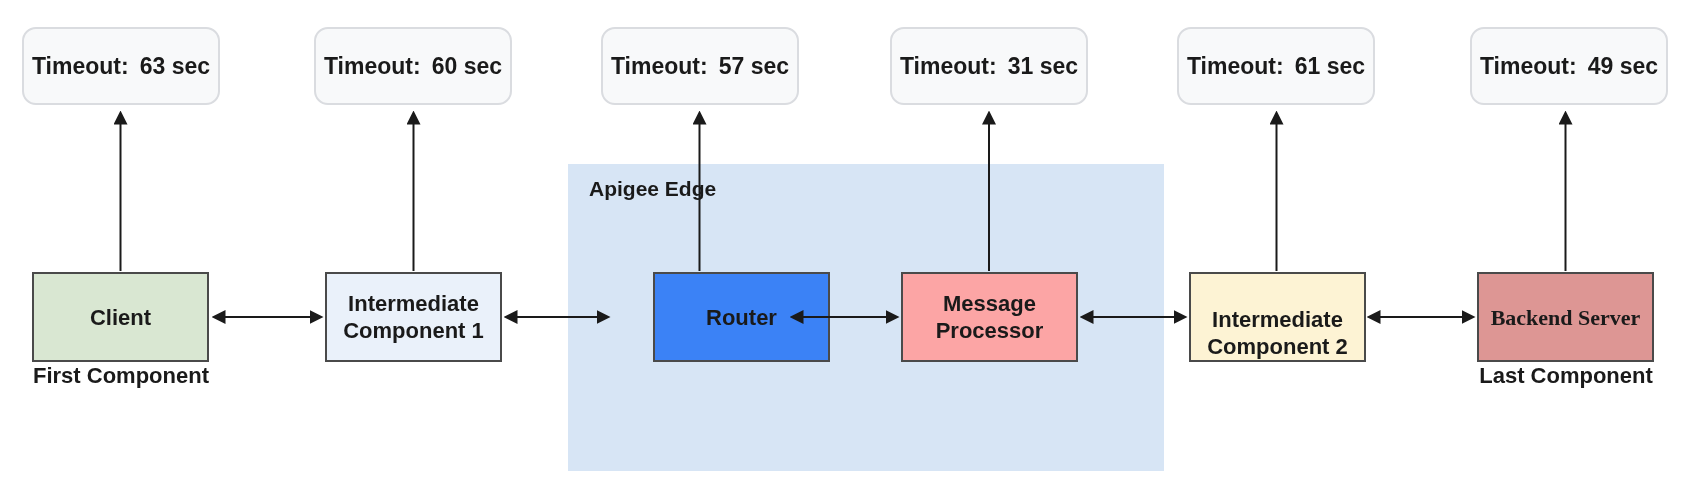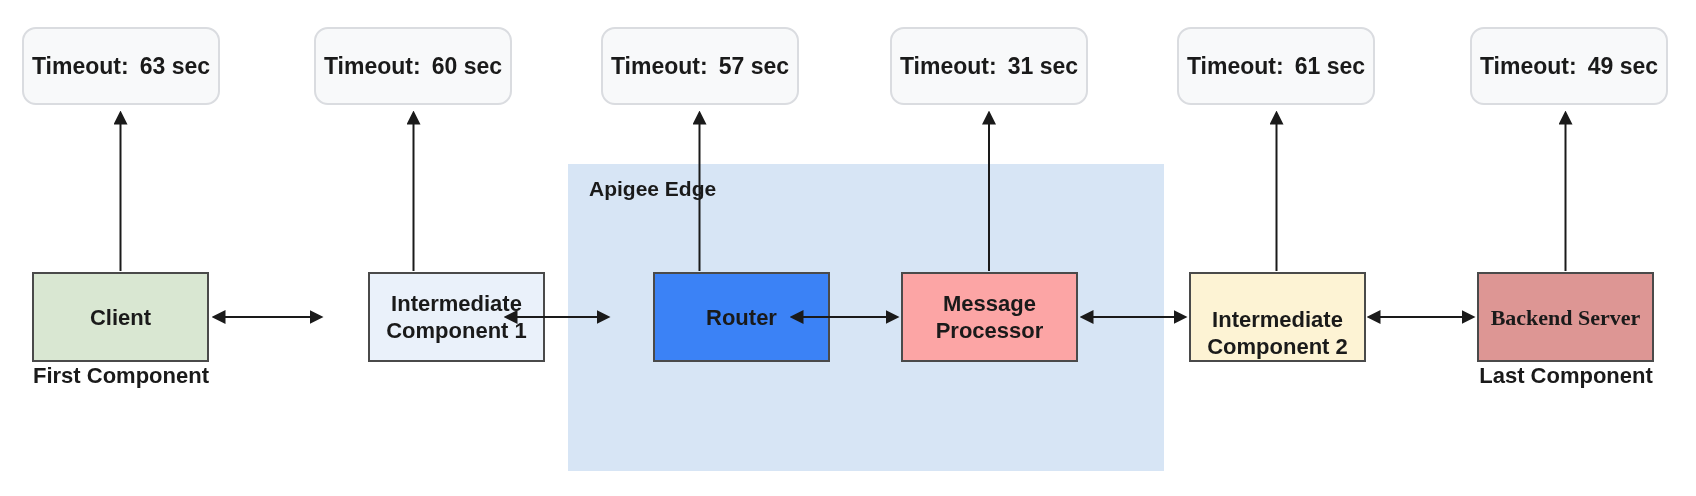--- a/index.html
+++ b/index.html
@@ -63,21 +63,21 @@
     <span>61 sec</span>
   </div>
   <div class="tbox" style="left:1470px">
     <span>Timeout:</span>
     <span>49 sec</span>
   </div>
 
   <div class="cbox" style="left: 32px; background-color: rgb(217, 231, 210);">
     <span>Client</span>
   </div>
-  <div class="cbox" style="left: 325px; background-color: rgb(234, 241, 250); margin-left: 43px;">
+  <div class="cbox" style="left: 325px; background-color: rgb(234, 241, 250);">
     <span>Intermediate Component 1</span>
   </div>
   <div class="cbox" style="left: 612px; background-color: #3b82f6; margin-left: 41px;">
     <span>Router</span>
   </div>
   <div class="cbox" style="left: 901px; background-color: #fca5a5;">
     <span>Message Processor</span>
   </div>
   <div class="cbox" style="left: 1189px; background-color: rgb(253, 243, 212); align-items: flex-end;">
     <span>Intermediate Component 2</span>

